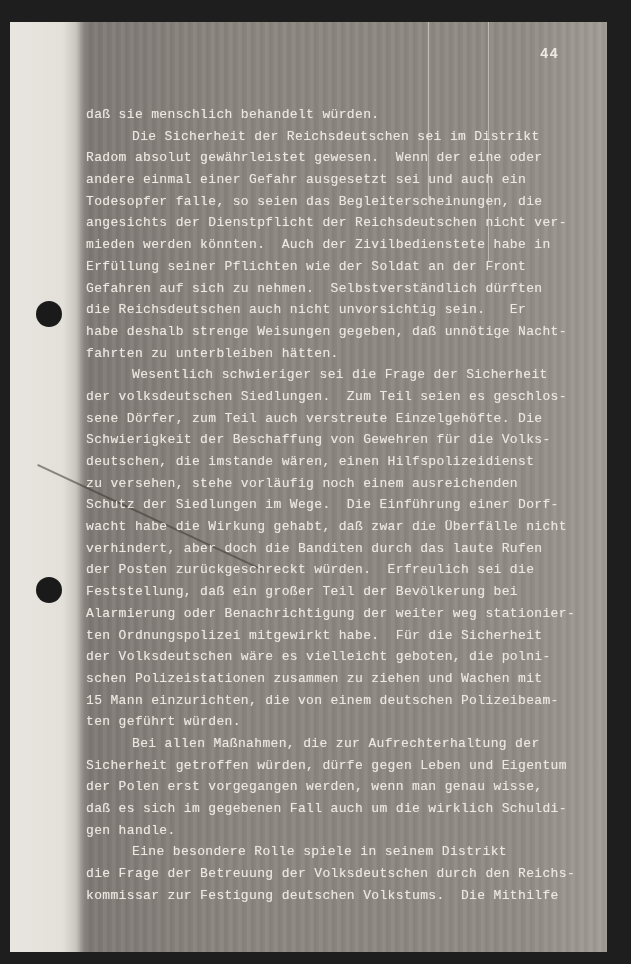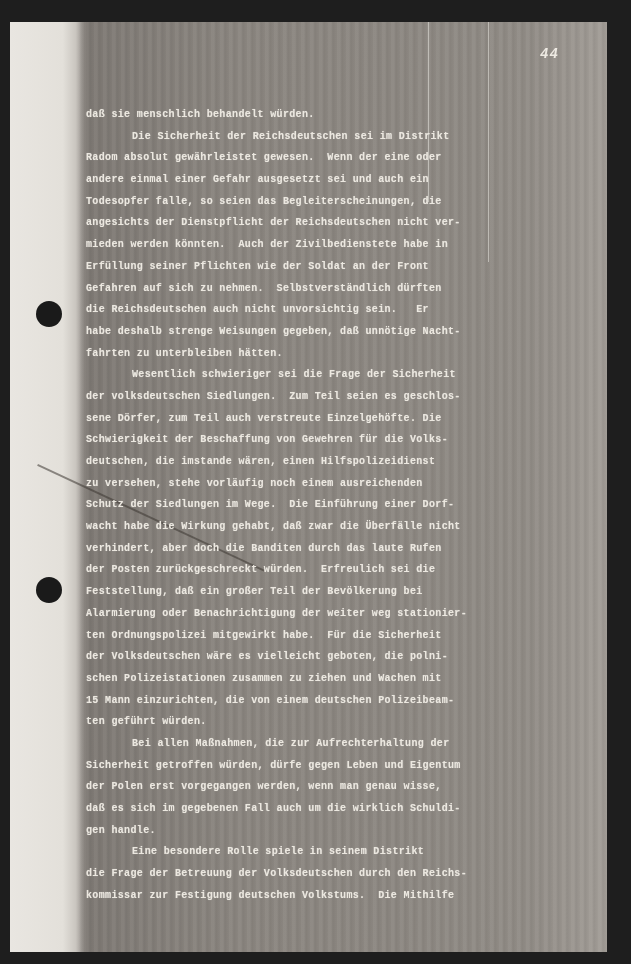--- a/index.html
+++ b/index.html
@@ -1,28 +1,28 @@
 <!DOCTYPE html>
 <html><head>
 <meta charset="utf-8">
 <style>
   html,body{margin:0;padding:0;}
   body{width:631px;height:964px;background:#1e1e1e;position:relative;overflow:hidden;font-family:"Liberation Mono","DejaVu Sans Mono",monospace;}
-  .sheet{position:absolute;left:10px;top:22px;width:597px;height:930px;background:#8a8580;overflow:hidden;font-style:italic;}
+  .sheet{position:absolute;left:10px;top:22px;width:597px;height:930px;background:#8a8580;overflow:hidden;}
   .margin-strip{position:absolute;left:0;top:0;width:66px;height:100%;background:linear-gradient(90deg,#e9e6e1 0%,#e3e0da 80%,#c9c5bf 100%);}
   .film{position:absolute;left:66px;top:0;right:0;bottom:0;
     background:
       repeating-linear-gradient(90deg,rgba(255,255,255,0.04) 0px,rgba(255,255,255,0.04) 3px,rgba(0,0,0,0.05) 5px,rgba(0,0,0,0) 9px),
       linear-gradient(90deg,#7d7873 0%,#8a857f 30%,#8c8781 60%,#918c86 85%,#a29d97 100%);}
   .film::before{content:"";position:absolute;left:0;top:0;width:10px;height:100%;background:linear-gradient(90deg,rgba(230,226,220,0.7),rgba(0,0,0,0));}
   .scratch{position:absolute;top:0;width:1px;height:180px;background:rgba(240,238,232,0.5);}
   .hole{position:absolute;width:26px;height:26px;border-radius:50%;background:#1a1a1a;left:26px;}
   .fold{position:absolute;left:28px;top:442px;width:250px;height:2px;background:rgba(60,55,50,0.55);transform-origin:0 0;transform:rotate(25deg);}
   .page-num{position:absolute;left:530px;top:24px;color:#eeeae3;font-size:14px;font-weight:bold;letter-spacing:1px;}
-  .text{position:absolute;left:86px;top:104px;width:520px;color:#ece8e0;font-size:10px;font-weight:bold;line-height:21.7px;letter-spacing:0.35px;white-space:pre;text-shadow:0 0 1px rgba(255,255,255,0.4);}
+  .text{position:absolute;left:86px;top:104px;width:520px;color:#ece8e0;font-size:13px;font-weight:normal;line-height:21.7px;letter-spacing:0.35px;white-space:pre;text-shadow:0 0 1px rgba(255,255,255,0.4);}
   .line{display:block;height:21.7px;}
   .indent{padding-left:46px;}
 </style>
 </head>
 <body>
 
 <div class="sheet">
   <div class="margin-strip"></div>
   <div class="film">
     <div class="scratch" style="left:352px;"></div>

